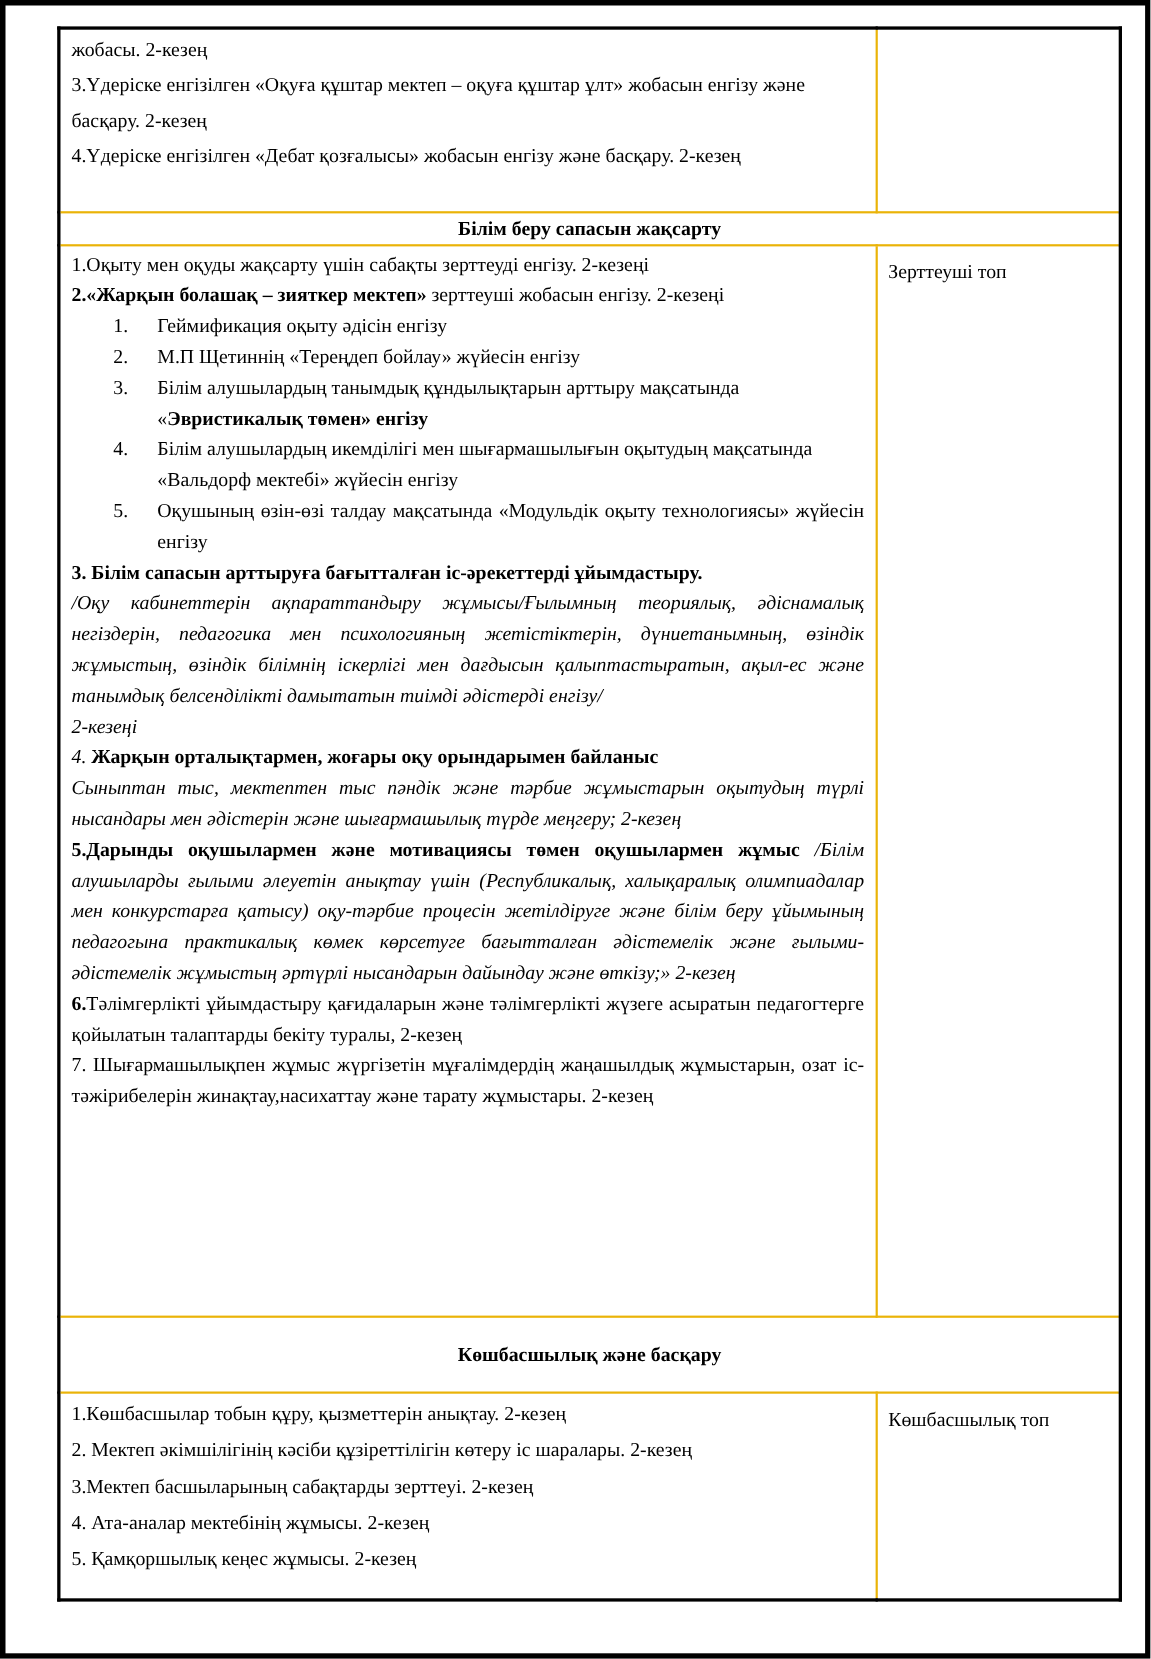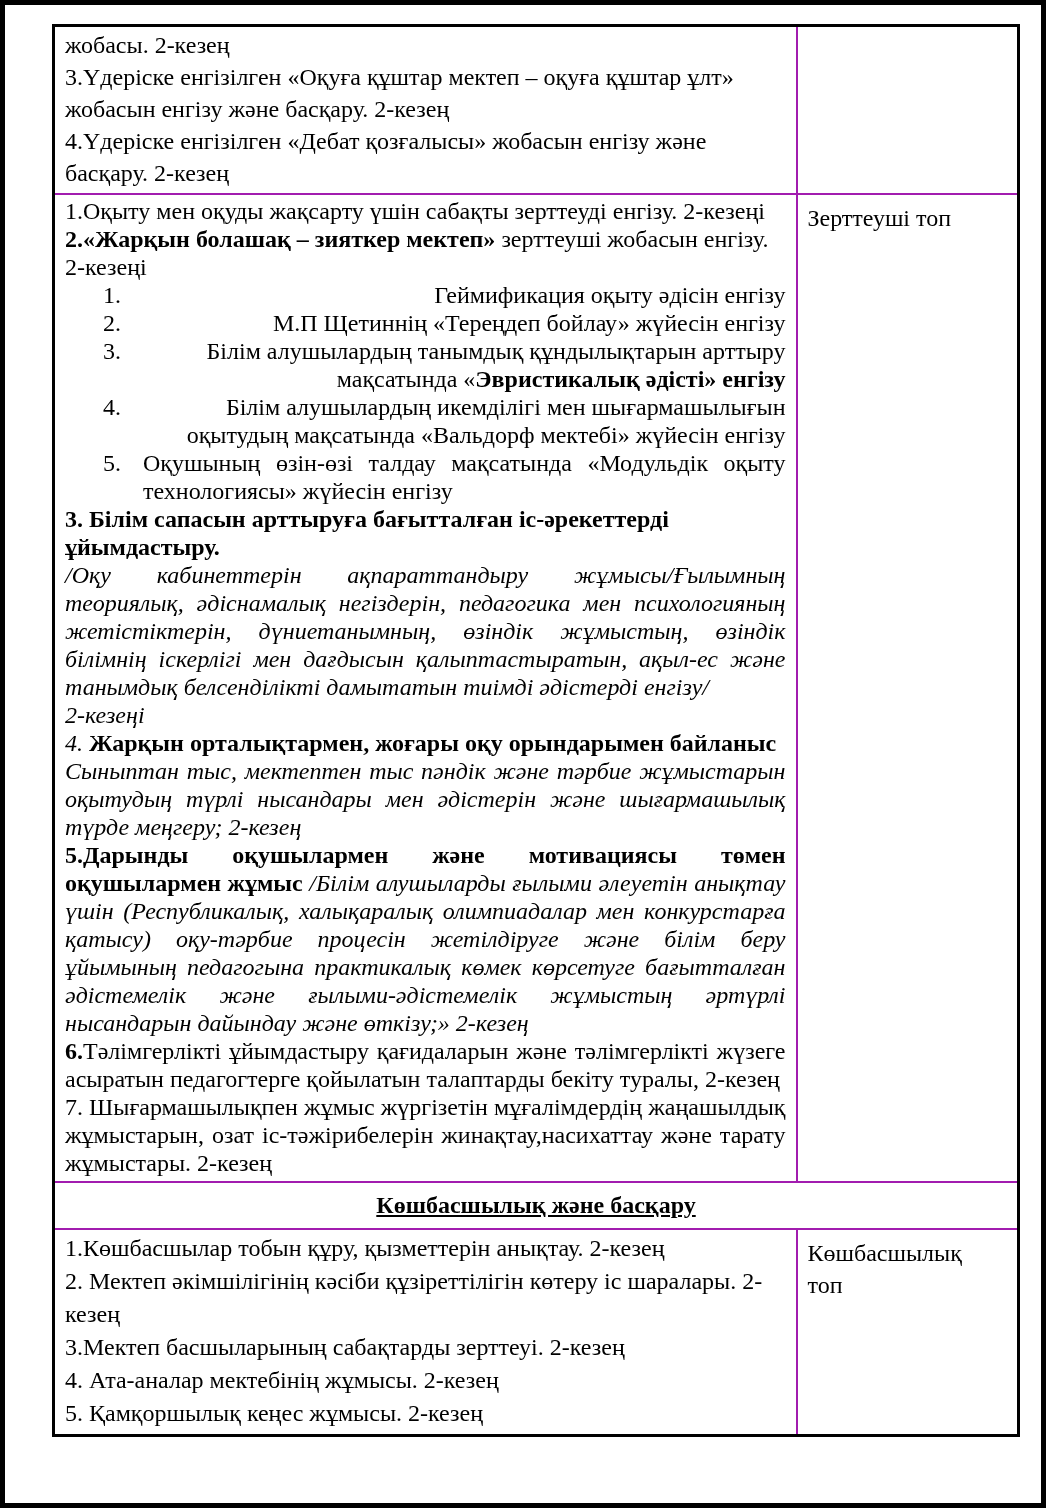--- a/index.html
+++ b/index.html
@@ -16,44 +16,44 @@
   table.doc{
     border-collapse:collapse;
     table-layout:fixed;
     margin:19px 0 0 47px;
     width:965px;
     border:3px solid #000;
   }
   col.c-main{width:743px;}
   col.c-side{width:222px;}
   td{
-    border:2px solid #a21caf;
+    border:2px solid #eab308;
     vertical-align:top;
     padding:2px 10px 4px 10px;
-    font-size:24px;
+    font-size:18px;
   }
   td.main-cell{line-height:32px;}
   td.main-cell.dense{line-height:28px;}
   td.main-cell.wide{line-height:33px;}
   td.side-cell{line-height:32px;padding-top:7px;}
   .side-text{max-width:165px;display:block;}
   td.header-cell{
     text-align:center;
     font-weight:bold;
     padding:1px 4px;
     line-height:26px;
   }
-  td.header-cell.tall{padding:9px 4px;line-height:27px;text-decoration:underline;}
+  td.header-cell.tall{padding:20px 4px;line-height:27px;}
   .para{margin:0;}
   .para.justify{text-align:justify;}
   .para .b{font-weight:bold;margin-top:24px;}
   .para .i{font-style:italic;}
   .para.li{display:flex;padding-left:38px;}
   .para.li .num{flex:0 0 40px;}
-  .para.li .li-body{flex:1 1 auto;display:block;text-align:right;}
+  .para.li .li-body{flex:1 1 auto;display:block;}
   .para.li .li-body.justify{text-align:justify;}
 </style>
 </head>
 <body>
 
 <div class="page">
   <table class="doc">
     <colgroup>
         <col class="c-main">
         <col class="c-side">
@@ -64,36 +64,39 @@
       <td class="main-cell" style="height:159px">
             <div class="para"><span>жобасы. 2-кезең</span></div>
             <div class="para"><span>3.Үдеріске енгізілген «Оқуға құштар мектеп – оқуға құштар ұлт» жобасын енгізу және басқару. 2-кезең</span></div>
             <div class="para"><span>4.Үдеріске енгізілген «Дебат қозғалысы» жобасын енгізу және басқару. 2-кезең</span></div>
           </td>
       <td class="side-cell">
         <span class="side-text"></span>
       </td>
     </tr>
 
+    <tr>
+      <td class="header-cell" colspan="2" style="height:23px">Білім беру сапасын жақсарту</td>
+    </tr>
 
     <tr>
       <td class="main-cell dense" style="height:966px">
             <div class="para"><span>1.Оқыту мен оқуды жақсарту үшін сабақты зерттеуді енгізу. 2-кезеңі</span></div>
             <div class="para"><span class="b">2.«Жарқын болашақ – зияткер мектеп»</span><span> зерттеуші жобасын енгізу. 2-кезеңі</span></div>
             <div class="para li">
               <span class="num">1.</span>
               <span class="li-body"><span>Геймификация оқыту әдісін енгізу</span></span>
             </div>
             <div class="para li">
               <span class="num">2.</span>
               <span class="li-body"><span>М.П Щетиннің «Тереңдеп бойлау» жүйесін енгізу</span></span>
             </div>
             <div class="para li">
               <span class="num">3.</span>
-              <span class="li-body"><span>Білім алушылардың танымдық құндылықтарын арттыру мақсатында «</span><span class="b">Эвристикалық әдісті» енгізу</span></span>
+              <span class="li-body"><span>Білім алушылардың танымдық құндылықтарын арттыру мақсатында «</span><span class="b">Эвристикалық төмен» енгізу</span></span>
             </div>
             <div class="para li">
               <span class="num">4.</span>
               <span class="li-body"><span>Білім алушылардың икемділігі мен шығармашылығын оқытудың мақсатында «Вальдорф мектебі» жүйесін енгізу</span></span>
             </div>
             <div class="para li">
               <span class="num">5.</span>
               <span class="li-body justify"><span>Оқушының өзін-өзі талдау мақсатында «Модульдік оқыту технологиясы» жүйесін енгізу</span></span>
             </div>
             <div class="para"><span class="b">3. Білім сапасын арттыруға бағытталған іс-әрекеттерді ұйымдастыру.</span></div>

